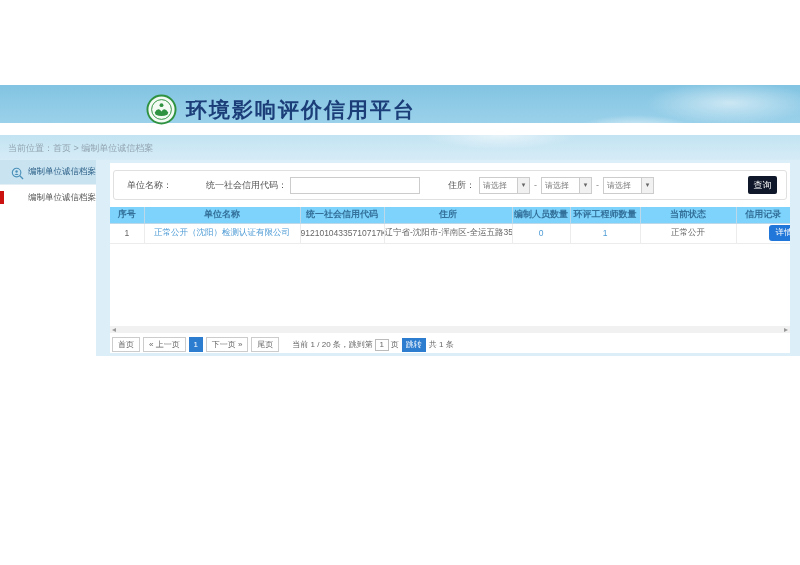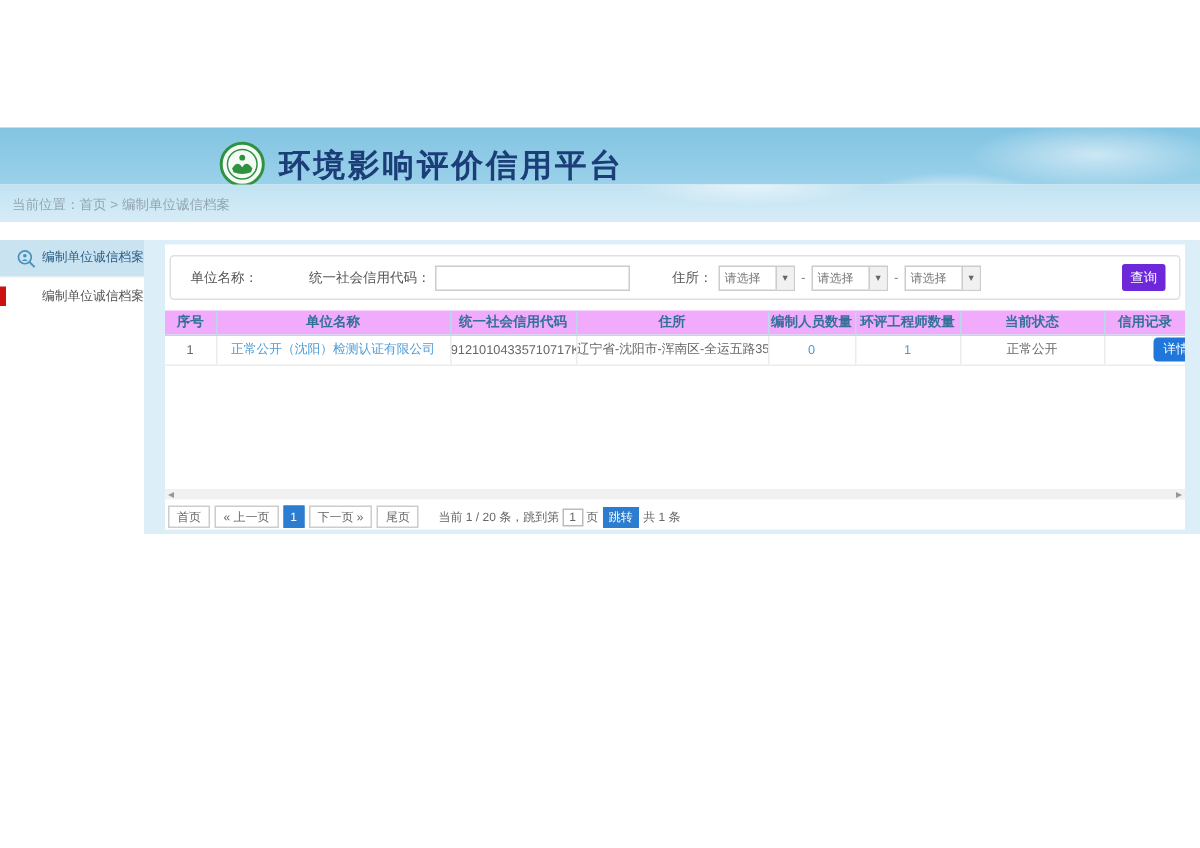--- a/index.html
+++ b/index.html
@@ -10,21 +10,21 @@
   .hero { position:absolute; left:0; top:85px; width:800px; height:38px;
     background:
       radial-gradient(ellipse 90px 26px at 635px 48px, rgba(255,255,255,.85), rgba(255,255,255,0) 70%),
       radial-gradient(ellipse 120px 30px at 730px 18px, rgba(255,255,255,.55), rgba(255,255,255,0) 70%),
       radial-gradient(ellipse 70px 22px at 60px 52px, rgba(255,255,255,.45), rgba(255,255,255,0) 70%),
       linear-gradient(180deg,#82c4e2 0%,#9bd1ea 100%); }
   .hero-inner { position:absolute; left:146px; top:9px; display:flex; align-items:center; }
   .logo { width:31px; height:31px; }
   .site-title { margin-left:9px; font-size:21px; font-weight:bold; color:#1b3d78; letter-spacing:2px; }
 
-  .subband { position:absolute; left:0; top:123px; width:800px; height:25px;
+  .subband { position:absolute; left:0; top:135px; width:800px; height:25px;
     background:
       radial-gradient(ellipse 110px 20px at 500px 0px, rgba(255,255,255,.6), rgba(255,255,255,0) 70%),
       linear-gradient(180deg,#c2e3f2 0%,#d6ecf7 100%); }
   .breadcrumb { position:absolute; left:8px; top:7px; font-size:9px; color:#93a5b1; }
   .breadcrumb a { color:#93a5b1; text-decoration:none; }
 
   
   .content-bg { position:absolute; left:0; top:160px; width:800px; height:196px; background:#dceef7; }
 
   .sidebar { position:absolute; left:0; top:160px; width:96px; height:196px; background:#fff; }
@@ -40,25 +40,25 @@
   
   .search-box { position:absolute; left:3px; top:7px; width:674px; height:30px; border:1px solid #e0e0e0; border-radius:3px; display:flex; align-items:center; background:#fff; }
   .flabel { font-size:9px; color:#555; white-space:nowrap; }
   .l1 { margin-left:13px; } .l2 { margin-left:34px; } .l3 { margin-left:28px; }
   .txt { height:17px; border:1px solid #ccc; font-size:9px; color:#666; padding:0 3px; outline:none; }
   .t1 { width:110px; margin-left:3px; } .t2 { width:130px; margin-left:3px; }
   .sel { display:flex; align-items:center; width:51px; height:17px; border:1px solid #ccc; background:#fff; margin-left:4px; cursor:pointer; }
   .sel .sval { flex:1; font-size:8px; color:#777; padding-left:3px; white-space:nowrap; overflow:hidden; }
   .sel .arrowbox { width:12px; height:15px; border-left:1px solid #ccc; background:#f1f1f1; display:flex; align-items:center; justify-content:center; font-size:7px; color:#666; }
   .dash { font-size:9px; color:#888; margin-left:4px; }
-  .search-btn { margin-left:auto; margin-right:9px; width:29px; height:18px; background:#6d28d9; color:#fff; border:none; border-radius:2px; font-size:9px; cursor:pointer; }
+  .search-btn { margin-left:auto; margin-right:9px; width:29px; height:18px; background:#0f172a; color:#fff; border:none; border-radius:2px; font-size:9px; cursor:pointer; }
 
   
   .tbl { position:absolute; left:0px; top:44px; width:680px; border-collapse:collapse; table-layout:fixed; }
-  .tbl th { background:#f0abfc; color:#33709a; font-size:9px; font-weight:bold; height:16px; border:1px solid #bdd8e8; border-top:none; }
+  .tbl th { background:#7dd3fc; color:#33709a; font-size:9px; font-weight:bold; height:16px; border:1px solid #bdd8e8; border-top:none; }
   .tbl th:first-child { border-left:none; } .tbl th:last-child { border-right:none; }
   .tbl td { font-size:8.5px; color:#666; height:20px; text-align:center; border:1px solid #ececec; border-top:none; background:#fff; white-space:nowrap; overflow:hidden; }
   .tbl td:first-child { border-left:none; } .tbl td:last-child { border-right:none;padding-left:32px; }
   .tbl td.link, .tbl td a { color:#4d9bd5; cursor:pointer; text-decoration:none; }
   .detail-btn { background:#2176d9; color:#fff; border:none; border-radius:3px; font-size:8.5px; padding:2px 7px; cursor:pointer; }
 
   
   .hscroll { position:absolute; left:0; top:163px; width:680px; height:7px; background:#f1f1f1; }
   .hs-arrow { position:absolute; top:1.5px; width:0; height:0; border-top:2.5px solid transparent; border-bottom:2.5px solid transparent; }
   .hs-left  { left:2px; border-right:4px solid #999; }

